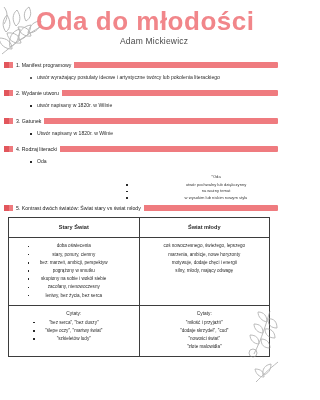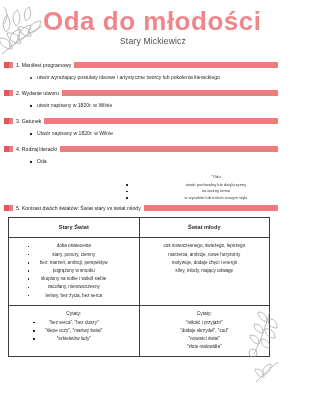--- a/index.html
+++ b/index.html
@@ -6,21 +6,21 @@
   body{
     width:282px;height:400px;overflow:hidden;background:#ffffff;
     font-family:"Liberation Sans","DejaVu Sans",sans-serif;
     color:#2b2b2b;position:relative;
   }
   
   .header{position:relative;height:62px;}
   .title{
     position:absolute;left:36px;top:6px;
     font-size:26px;line-height:30px;font-weight:bold;
-    color:#f1868a;letter-spacing:.5px;margin-left:7px;
+    color:#f1868a;letter-spacing:.5px;
     -webkit-text-stroke:0px;
   }
   .subtitle{
     position:absolute;left:120px;top:36px;
     font-size:8.5px;color:#4a4a4a;letter-spacing:.2px;
   }
   .leaf-tl{position:absolute;left:-2px;top:2px;opacity:.62;}
   .leaf-br{position:absolute;right:2px;bottom:12px;opacity:.6;}
   .leaf-r{position:absolute;right:4px;top:310px;opacity:.6;}
 
@@ -101,21 +101,21 @@
         <path d="M33 34 C27 35 21 31 20 25 C28 24 32 28 33 34Z"></path>
         <path d="M8 30 C4 25 4 18 9 13 C13 19 13 26 8 30Z"></path>
         <path d="M18 24 C14 19 14 12 19 8 C23 14 23 20 18 24Z"></path>
         <path d="M28 19 C25 14 26 8 31 5 C34 11 33 16 28 19Z"></path>
         <path d="M6 22 C10 16 10 10 6 5"></path>
       </g>
     </svg>
   </span>
 
   <div class="title">Oda do młodości</div>
-  <div class="subtitle">Stary Mickiewicz</div>
+  <div class="subtitle">Adam Mickiewicz</div>
 </div>
 
 <div class="sec">
   <div class="bar"></div>
   <div class="cap"></div>
   <div class="lbl">1. Manifest programowy</div>
 </div>
 <ul class="b">
   <li>utwór wyrażający postulaty ideowe i artystyczne twórcy lub pokolenia literackiego</li>
 </ul>

